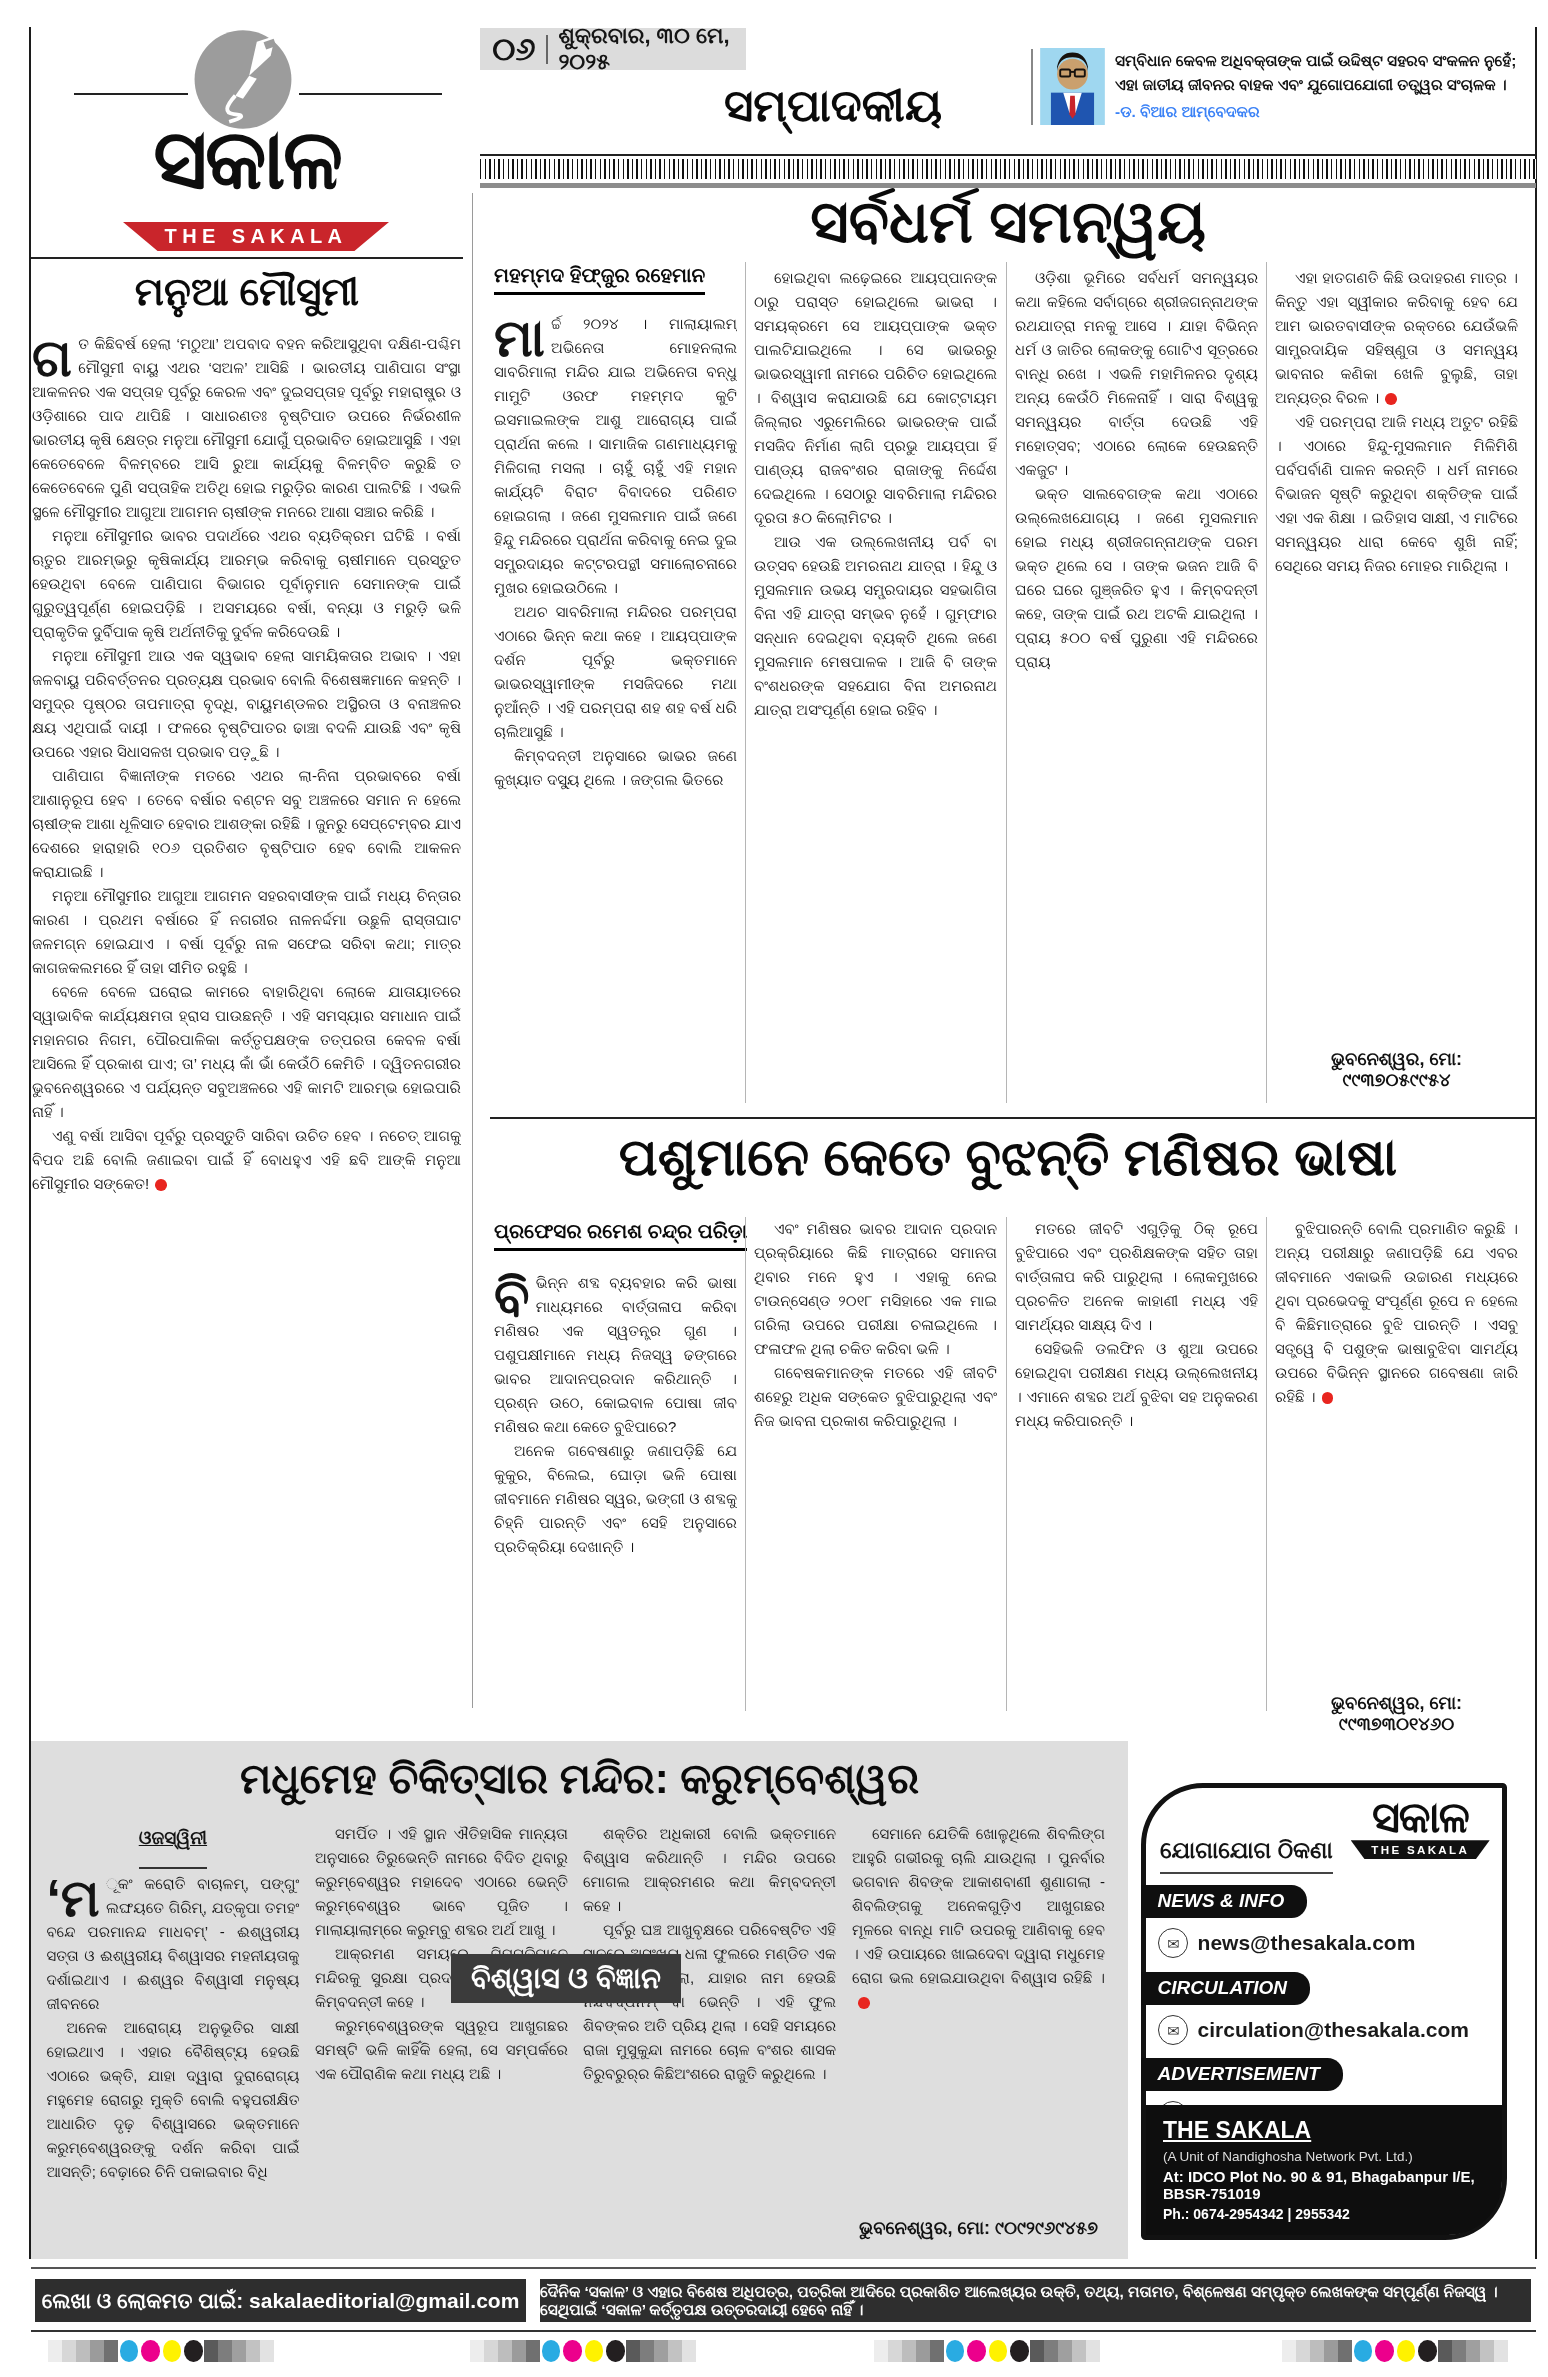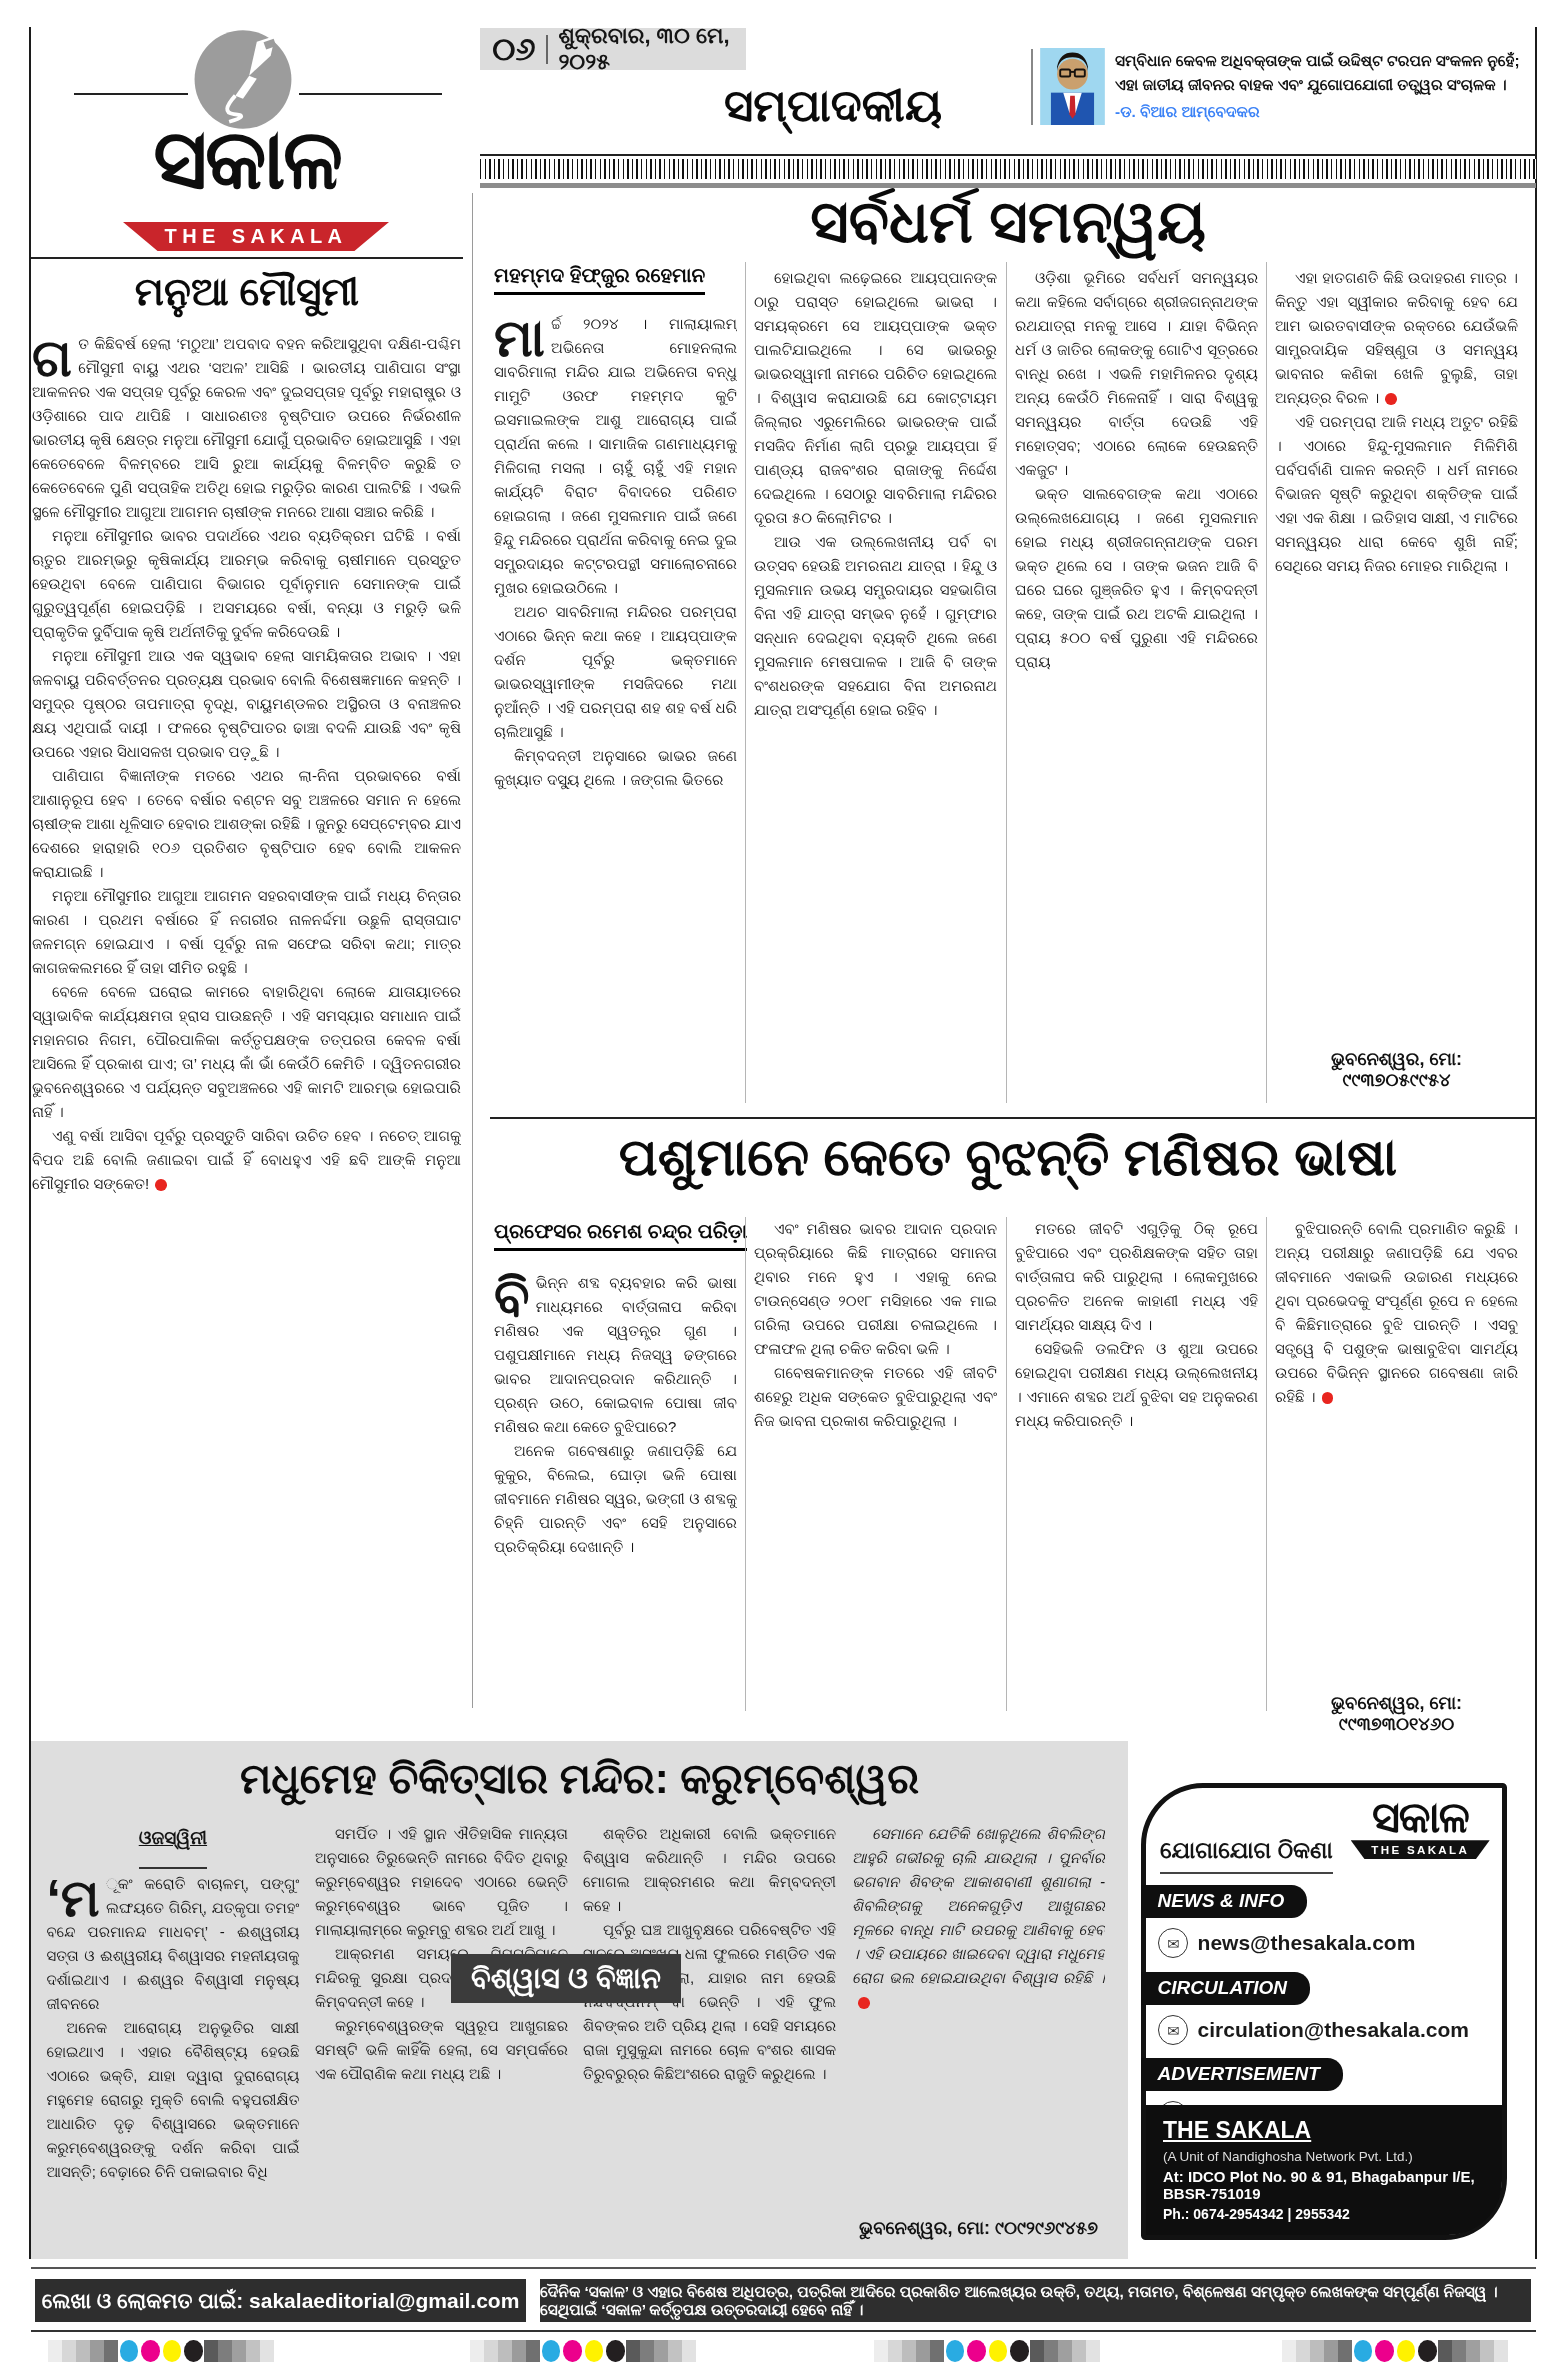--- a/index.html
+++ b/index.html
@@ -132,21 +132,21 @@
       <polygon points="30,58 54,58 46,84 38,84" fill="#ffffff"></polygon>
       <polygon points="39,62 45,62 46,86 42,92 38,86" fill="#c9252b"></polygon>
       <circle cx="42" cy="34" r="20" fill="#caa06e"></circle>
       <path d="M22,30 Q24,12 42,12 Q60,12 62,30 L62,24 Q58,6 42,6 Q26,6 22,24 Z" fill="#17120e"></path>
       <rect x="26" y="28" width="13" height="9" rx="2" fill="none" stroke="#17120e" stroke-width="2.5"></rect>
       <rect x="45" y="28" width="13" height="9" rx="2" fill="none" stroke="#17120e" stroke-width="2.5"></rect>
       <line x1="39" y1="31" x2="45" y2="31" stroke="#17120e" stroke-width="2.5"></line>
     </svg>
   </div>
   <div class="quote-text">
-    <div>ସମ୍ବିଧାନ କେବଳ ଅଧିବକ୍ତାଙ୍କ ପାଇଁ ଉଦ୍ଦିଷ୍ଟ ଟରପନ ସଂକଳନ ନୁହେଁ;</div>
+    <div>ସମ୍ବିଧାନ କେବଳ ଅଧିବକ୍ତାଙ୍କ ପାଇଁ ଉଦ୍ଦିଷ୍ଟ ସହରବ ସଂକଳନ ନୁହେଁ;</div>
     <div>ଏହା ଜାତୀୟ ଜୀବନର ବାହକ ଏବଂ ଯୁଗୋପଯୋଗୀ ତତ୍ତ୍ୱର ସଂଚାଳକ ।</div>
     <div class="quote-attr">-ଡ. ବିଆର ଆମ୍ବେଦକର</div>
   </div>
 
   <div class="hline" style="left:480px; top:154px; width:1056px; height:1.5px;"></div>
   <div class="hatch"></div>
   <div class="grayrule"></div>
 
   <div class="headline" style="left:480px; top:188px; width:1056px; font-size:59px;">ସର୍ବଧର୍ମ ସମନ୍ୱୟ</div>
   <div class="byline" style="left:494px; top:264px;">ମହମ୍ମଦ ହିଫ୍ଜୁର ରହେମାନ</div>
@@ -254,21 +254,21 @@
           <p class="para">ଆକ୍ରମଣ ସମୟରେ ପିମ୍ପୁଡ଼ିମାନେ ମନ୍ଦିରକୁ ସୁରକ୍ଷା ପ୍ରଦାନ କରିଥିବା ମଧ୍ୟ କିମ୍ବଦନ୍ତୀ କହେ ।</p>
           <p class="para">କରୁମ୍ବେଶ୍ୱରଙ୍କ ସ୍ୱରୂପ ଆଖୁଗଛର ସମଷ୍ଟି ଭଳି କାହିଁକି ହେଲା, ସେ ସମ୍ପର୍କରେ ଏକ ପୌରାଣିକ କଥା ମଧ୍ୟ ଅଛି ।</p>
         </div>
     </div>
     <div class="col" style="left:552px; top:81px; width:253px; height:422px;">
       <div>
           <p class="para">ଶକ୍ତିର ଅଧିକାରୀ ବୋଲି ଭକ୍ତମାନେ ବିଶ୍ୱାସ କରିଥାନ୍ତି । ମନ୍ଦିର ଉପରେ ମୋଗଲ ଆକ୍ରମଣର କଥା କିମ୍ବଦନ୍ତୀ କହେ ।</p>
           <p class="para">ପୂର୍ବରୁ ଘଞ୍ଚ ଆଖୁବୃକ୍ଷରେ ପରିବେଷ୍ଟିତ ଏହି ସ୍ଥାନରେ ଅସଂଖ୍ୟ ଧଳା ଫୁଲରେ ମଣ୍ଡିତ ଏକ ବିରାଟ ବୃକ୍ଷ ଥିଲା, ଯାହାର ନାମ ହେଉଛି ନନ୍ଦିବର୍ଦ୍ଧନମ୍ ବା ଭେନ୍ତି । ଏହି ଫୁଲ ଶିବଙ୍କର ଅତି ପ୍ରିୟ ଥିଲା । ସେହି ସମୟରେ ରାଜା ମୁସୁକୁନ୍ଦା ନାମରେ ଚୋଳ ବଂଶର ଶାସକ ତିରୁବରୁର୍‌ର କିଛିଅଂଶରେ ରାଜୁତି କରୁଥିଲେ ।</p>
         </div>
     </div>
-    <div class="col" style="left:821px; top:81px; width:253px; height:389px;font-style:italic;">
+    <div class="col" style="left:821px; top:81px; width:253px; height:389px;">
       <div>
           <p class="para">ସେମାନେ ଯେତିକି ଖୋଳୁଥିଲେ ଶିବଲିଙ୍ଗ ଆହୁରି ଗଭୀରକୁ ଚାଲି ଯାଉଥିଲା । ପୁନର୍ବାର ଭଗବାନ ଶିବଙ୍କ ଆକାଶବାଣୀ ଶୁଣାଗଲା - ଶିବଲିଙ୍ଗକୁ ଅନେକଗୁଡ଼ିଏ ଆଖୁଗଛର ମୂଳରେ ବାନ୍ଧି ମାଟି ଉପରକୁ ଆଣିବାକୁ ହେବ । ଏହି ଉପାୟରେ ଖାଇଦେବା ଦ୍ୱାରା ମଧୁମେହ ରୋଗ ଭଲ ହୋଇଯାଉଥିବା ବିଶ୍ୱାସ ରହିଛି ।<span class="red-dot"></span></p>
         </div>
     </div>
     <div class="contact-line" style="left:821px; top:477px; width:253px;">ଭୁବନେଶ୍ୱର, ମୋ: ୯୦୯୨୯୬୯୪୫୭</div>
   </div>
   <div class="pullquote">ବିଶ୍ୱାସ ଓ ବିଜ୍ଞାନ</div>
 
   <div class="cbox">
     <div class="cbox-logo">

